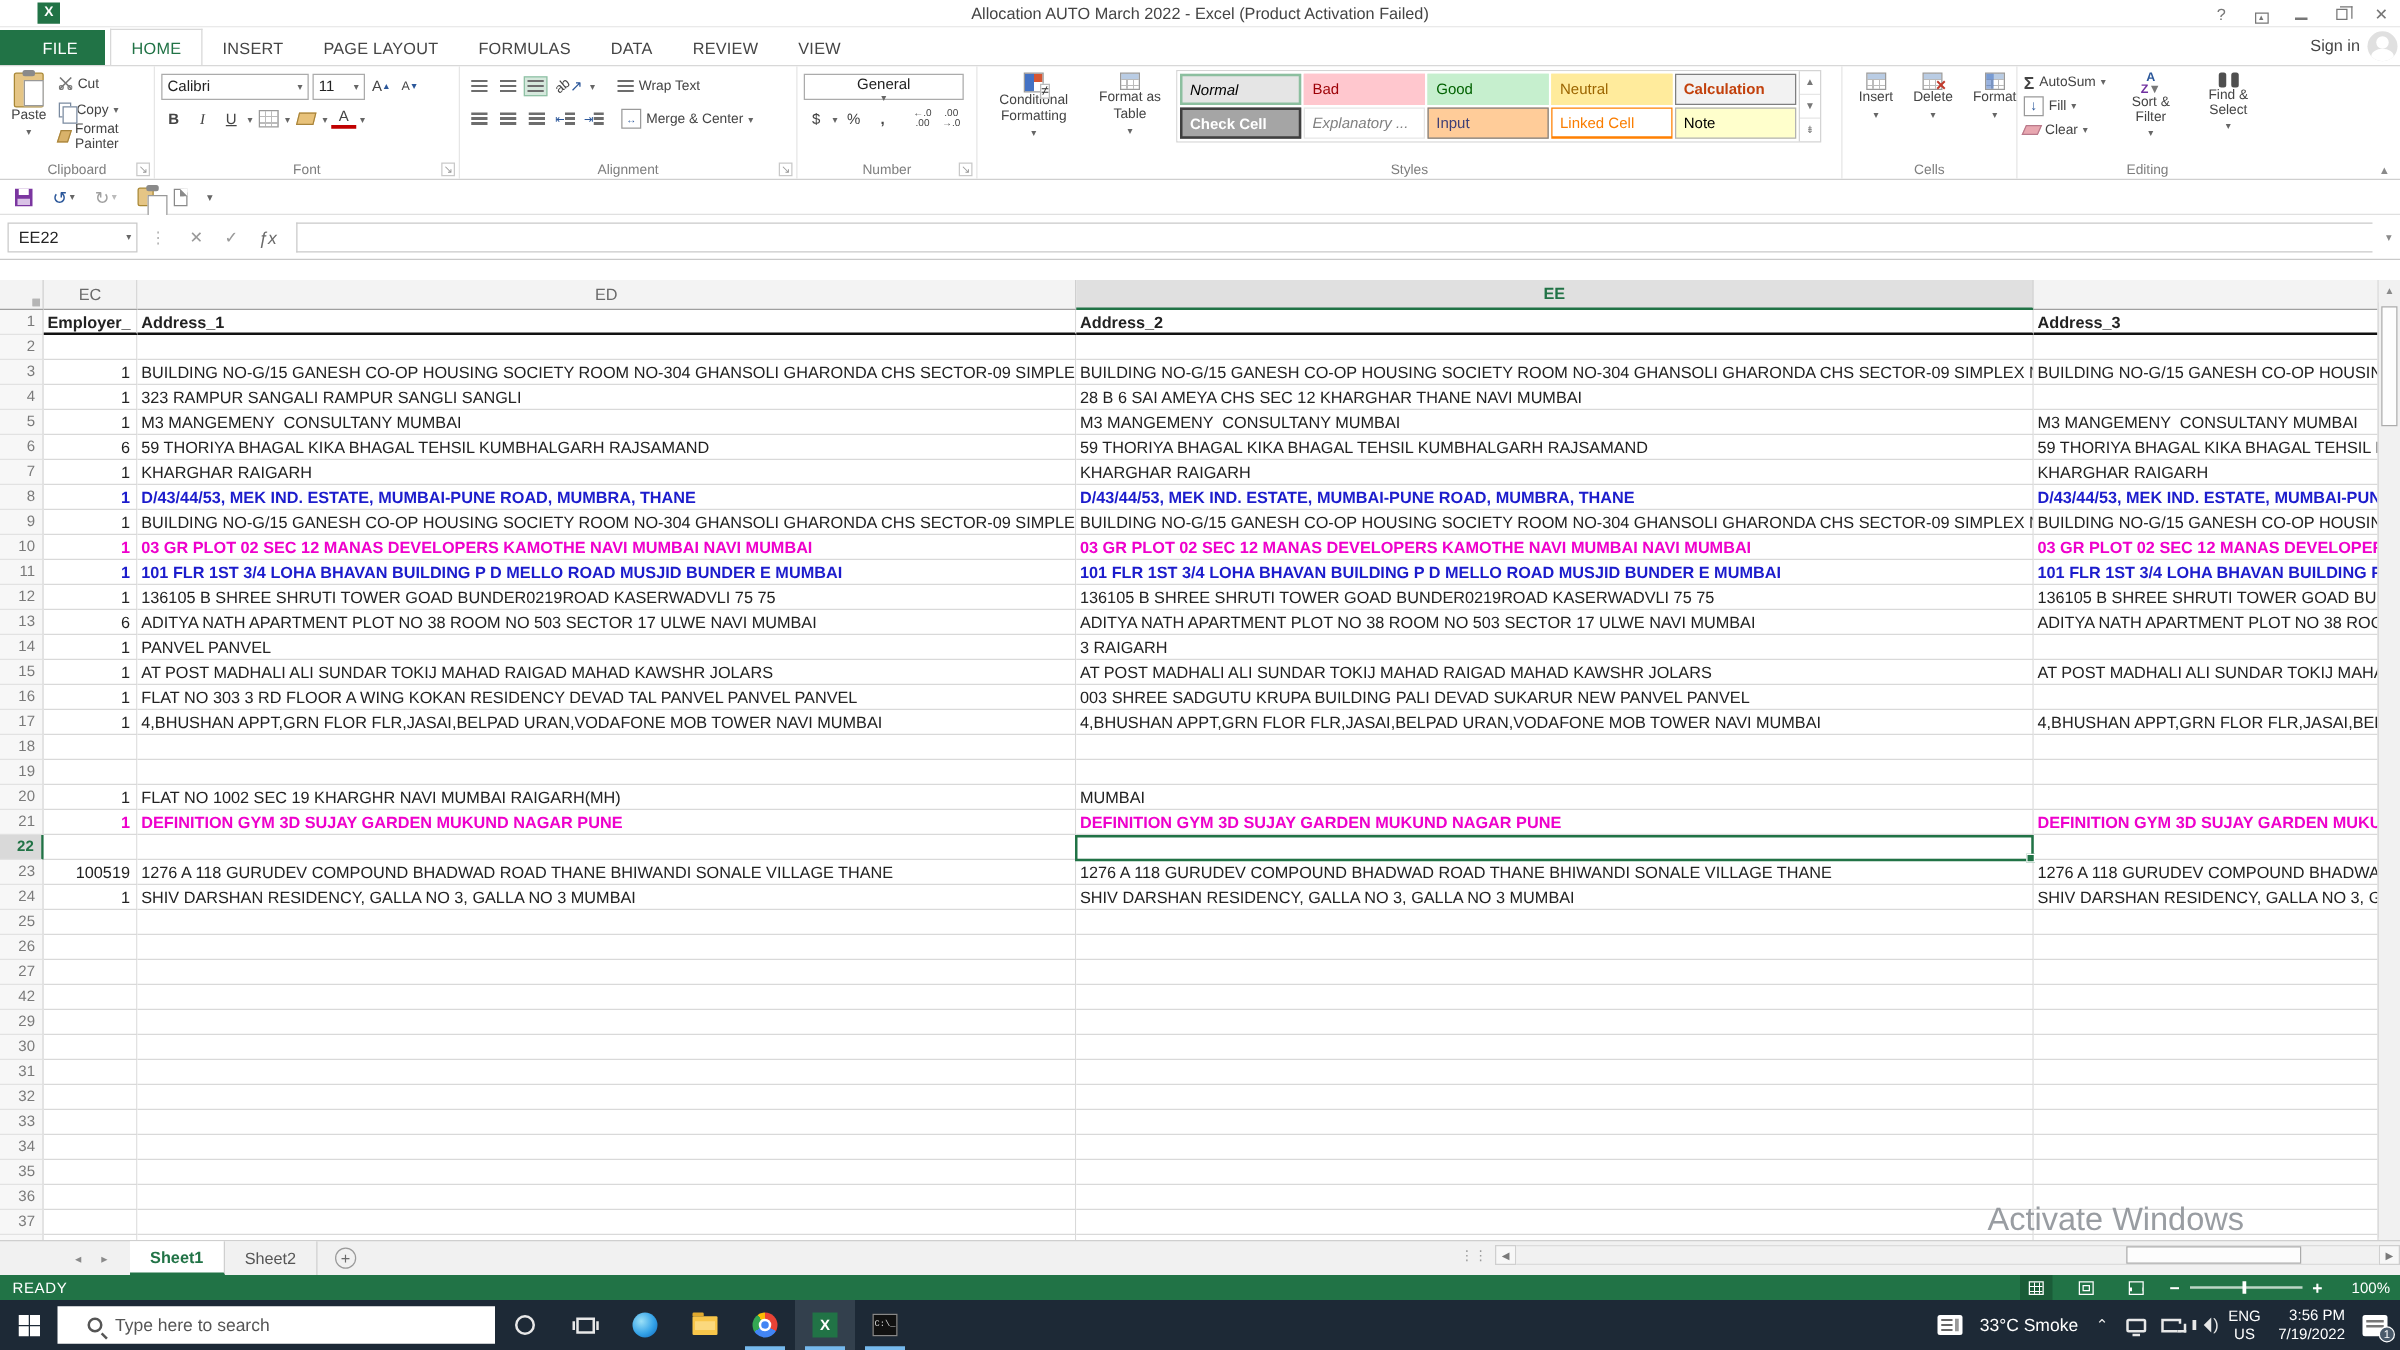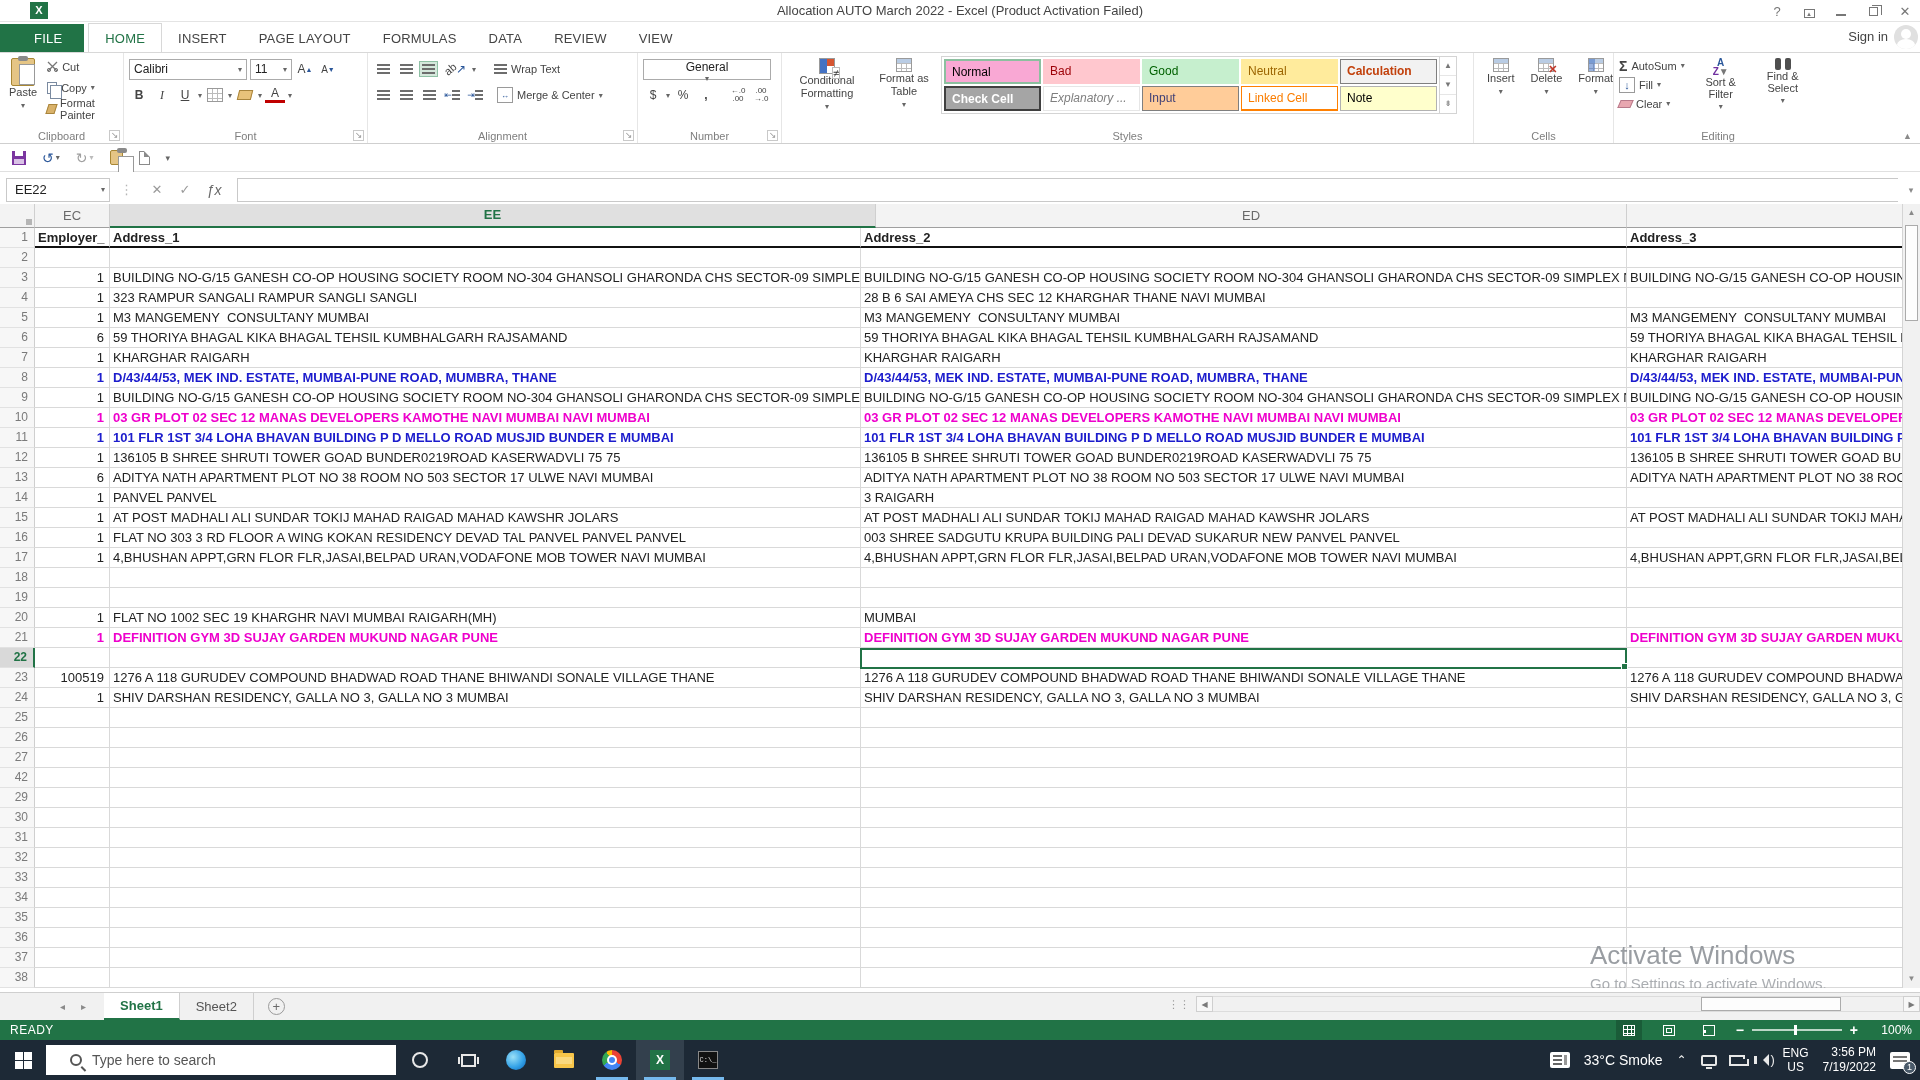--- a/index.html
+++ b/index.html
@@ -93,21 +93,21 @@
     display:flex;align-items:center;}
   .namebox{width:104px;height:24px;border:1px solid #c9c9c9;margin-left:6px;display:flex;align-items:center;
     justify-content:space-between;font-size:13px;padding:0 4px 0 8px;color:#222;}
   .fb-sep{color:#b5b5b5;font-size:13px;margin:0 10px;}
   .fb-btn{width:28px;text-align:center;color:#9a9a9a;font-size:13px;}
   .fb-fx{font-style:italic;color:#6b6b6b;font-size:14px;width:30px;text-align:center;}
   .fb-input{flex:1;height:24px;border:1px solid #c9c9c9;border-right:none;margin:0 4px 0 8px;background:#fff;}
   .fb-exp{width:18px;color:#8a8a8a;font-size:9px;text-align:center;}
 
   
-  .sheet{position:absolute;top:204px;left:0;width:1920px;height:784px;background:#fff;overflow:hidden;}
+  .sheet{position:absolute;top:224px;left:0;width:1920px;height:784px;background:#fff;overflow:hidden;}
   .colhdr{display:flex;height:24px;}
   .ch{background:#f3f3f3;border-right:1px solid #cfcfcf;border-bottom:1px solid #9f9f9f;
     font-size:13px;color:#6a6a6a;text-align:center;line-height:23px;}
   .ch.corner{width:35px;position:relative;}
   .ch.corner:after{content:"";position:absolute;right:2px;bottom:2px;border:6px solid transparent;border-right-color:#b5b5b5;border-bottom-color:#b5b5b5;border-top-width:0;border-left-width:0;width:0;height:0;}
   .ch.sel{background:#e0e0e0;color:#217346;font-weight:bold;border-bottom:2px solid #217346;line-height:22px;}
   .grow{display:flex;height:20px;}
   .gut{width:35px;background:#f7f7f7;border-right:1px solid #cfcfcf;border-bottom:1px solid #e2e2e2;
     font-size:12px;color:#7a7a7a;text-align:right;padding-right:6px;line-height:19px;}
   .gut.gsel{background:#d9d9d9;color:#217346;font-weight:bold;border-right:2px solid #217346;}
@@ -391,21 +391,21 @@
           <span>Conditional Formatting</span>
           <span class="car">▾</span>
         </div>
         <div class="bigbtn" style="width:62px;">
           <span class="ic-grid"></span>
           <span>Format as Table</span>
           <span class="car">▾</span>
         </div>
         <div class="gallery">
           <div class="gal-grid">
-              <div class="gal-item" style="background: #f9a8d4; color: rgb(0, 0, 0); border: 2px solid rgb(140, 191, 159);">Normal</div>
+              <div class="gal-item" style="background: #e5e5e5; color: rgb(0, 0, 0); border: 2px solid rgb(140, 191, 159); font-style: italic;">Normal</div>
               <div class="gal-item" style="background: rgb(255, 199, 206); color: rgb(156, 0, 6); border: 1px solid rgb(255, 199, 206);">Bad</div>
               <div class="gal-item" style="background: rgb(198, 239, 206); color: rgb(0, 97, 0); border: 1px solid rgb(198, 239, 206);">Good</div>
               <div class="gal-item" style="background: rgb(255, 235, 156); color: rgb(156, 101, 0); border: 1px solid rgb(255, 235, 156);">Neutral</div>
               <div class="gal-item" style="background: rgb(242, 242, 242); color: #c2410c; border: 1px solid rgb(127, 127, 127); font-weight: bold;">Calculation</div>
               <div class="gal-item" style="background: rgb(165, 165, 165); color: rgb(255, 255, 255); border: 2px solid rgb(63, 63, 63); font-weight: bold;">Check Cell</div>
               <div class="gal-item" style="background: rgb(255, 255, 255); color: rgb(127, 127, 127); border: 1px solid rgb(230, 230, 230); font-style: italic;">Explanatory ...</div>
               <div class="gal-item" style="background: rgb(255, 204, 153); color: rgb(63, 63, 118); border: 1px solid rgb(127, 127, 127);">Input</div>
               <div class="gal-item" style="background: rgb(255, 255, 255); color: rgb(250, 125, 0); border-width: 1px 1px 2px; border-style: solid; border-color: rgb(255, 128, 1); border-image: initial;">Linked Cell</div>
               <div class="gal-item" style="background: rgb(255, 255, 204); color: rgb(0, 0, 0); border: 1px solid rgb(178, 178, 178);">Note</div>
             </div>
@@ -508,22 +508,22 @@
     <span class="fb-btn">✓</span>
     <span class="fb-fx">ƒx</span>
     <div class="fb-input"></div>
     <span class="fb-exp">▾</span>
   </div>
 
   <div class="sheet">
     <div class="colhdr">
       <div class="ch corner"></div>
       <div class="ch w-ec">EC</div>
+      <div class="ch w-a1">ED</div>
       <div class="ch w-a2 sel">EE</div>
-      <div class="ch w-a1">ED</div>
       <div class="ch w-a3" style="border-right:none;"></div>
     </div>
     <div>
         <div class="grow hdr">
           <div class="gut">1</div>
           <div class="gc w-ec num">Employer_</div>
           <div class="gc w-a1">Address_1</div>
           <div class="gc w-a2">Address_2</div>
           <div class="gc w-a3">Address_3</div>
         </div>

